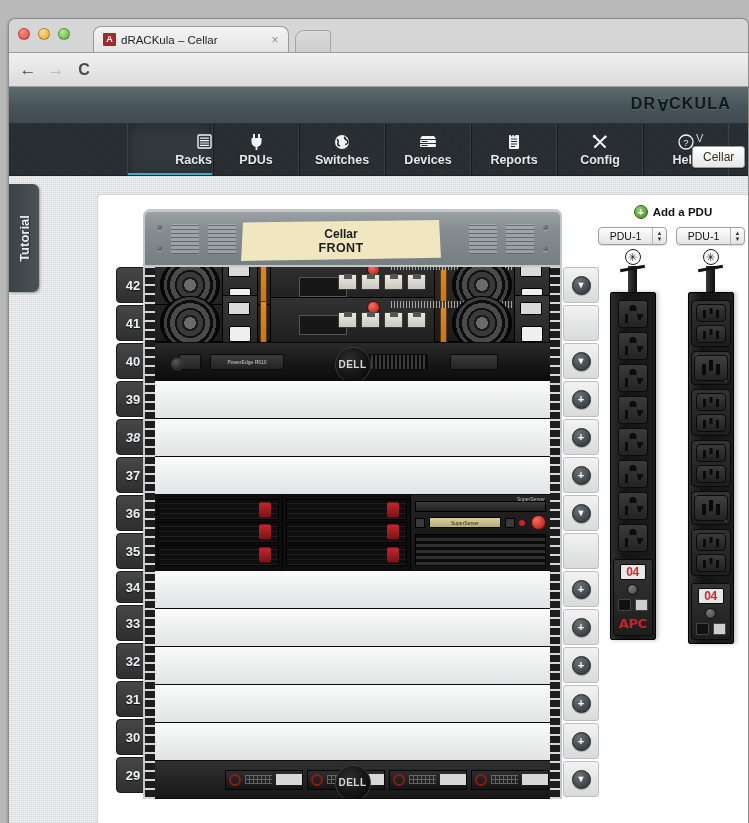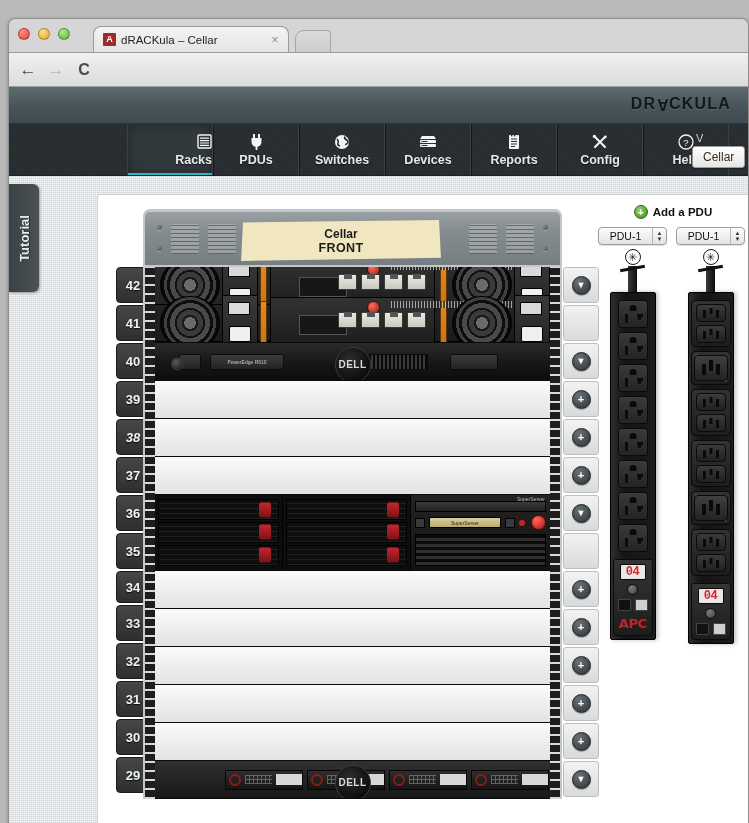--- a/index.html
+++ b/index.html
@@ -745,21 +745,21 @@
     display: flex; flex-direction: column; align-items: center; gap: 4px;
     margin-top: 3px;
   }
   .lcd {
     width: 26px; height: 16px;
     background: #e8e8e8;
     border: 1px solid #0a0a0a;
     border-radius: 2px;
     display: flex; align-items: center; justify-content: center;
     color: #d8262c;
-    font-family: Liberation Mono, monospace;
+    font-family: Liberation Sans, sans-serif;
     font-size: 12px; font-weight: bold;
     letter-spacing: -.5px;
   }
   .meter-btn {
     width: 11px; height: 11px; border-radius: 50%;
     background: radial-gradient(circle at 35% 30%, #7d7d7d, #3f3f3f);
     border: 1px solid #0c0c0c;
   }
   .meter-ports { display: flex; gap: 4px; }
   .mport {

